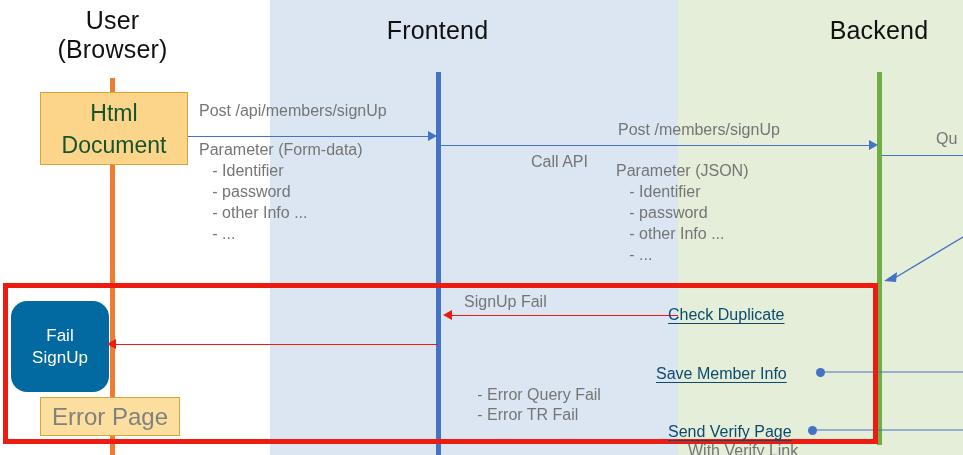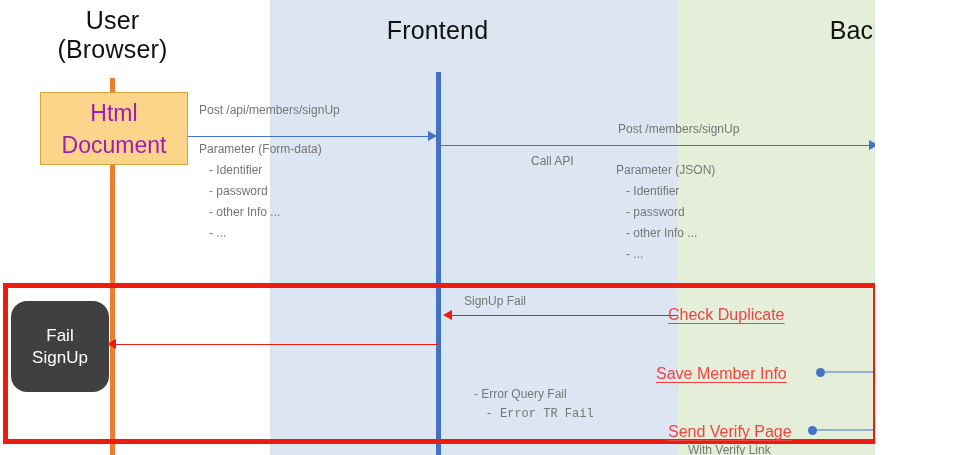--- a/index.html
+++ b/index.html
@@ -2,21 +2,21 @@
 <html><head>
 <meta charset="utf-8">
 <style>
   html, body {
     margin: 0;
     padding: 0;
     background: #ffffff;
   }
   #canvas {
     position: relative;
-    width: 875px;
+    width: 963px;
     height: 455px;
     overflow: hidden;
     background: #ffffff;
     font-family: "Liberation Sans", sans-serif;
     color: #6f6f6f;
   }
   
   .band {
     position: absolute;
     top: 0;
@@ -51,28 +51,28 @@
     box-sizing: border-box;
     display: flex;
     align-items: center;
     justify-content: center;
     text-align: center;
   }
   #node-html-document {
     left: 40px; top: 92px; width: 148px; height: 73px;
     background: #fcd58a;
     border: 1.5px solid #d6a534;
-    color: #a21caf;
+    color: #14532d;
     font-size: 23px;
     line-height: 32px;
     text-align: center;
   }
   #node-fail-signup {
     left: 11px; top: 301px; width: 98px; height: 91px;
-    background: #404040;
+    background: #0369a1;
     border-radius: 16px;
     color: #ffffff;
     font-size: 17px;
     line-height: 22px;
     font-weight: 400;
   }
   #node-error-page {
     left: 40px; top: 397px; width: 140px; height: 39px;
     background: #fcdf9e;
     border: 1.5px solid #d6a534;
@@ -95,28 +95,28 @@
   .arrow-left-red {
     border-top: 5px solid transparent;
     border-bottom: 5px solid transparent;
     border-right: 9px solid #ee1b11;
   }
 
   
   .lbl {
     position: absolute;
     color: #757575;
-    font-size: 12px;
+    font-size: 16px;
     line-height: 21px;
     white-space: pre;
   }
   .lbl b { color: #3f3f3f; font-weight: 700; }
   .lbl-under {
     position: absolute;
-    color: #ef4444;
+    color: #0c4a6e;
     font-size: 16px;
     line-height: 21px;
     text-decoration: underline;
     text-underline-offset: 3px;
     white-space: pre;
   }
   .multiline { white-space: pre; }
 
   
   #highlight-box {
@@ -190,30 +190,31 @@
     <line x1="963" y1="237" x2="893" y2="279" stroke="#4472c4" stroke-width="1.4"></line>
     <polygon points="884,281 897,272 896,282" fill="#4472c4"></polygon>
     <line x1="963" y1="372" x2="818" y2="372" stroke="#4472c4" stroke-width="1.2"></line>
     <line x1="963" y1="430" x2="811" y2="430" stroke="#4472c4" stroke-width="1.2"></line>
   </svg>
 
   <div id="highlight-box"></div>
 
   <div class="node multiline" id="node-fail-signup">Fail
 SignUp</div>
+  <div class="node" id="node-error-page">Error Page</div>
 
   <div class="line-h red-line" style="left:450px; top:315px; width:228px;"></div>
   <div class="arrow arrow-left-red" style="left:443px; top:310px;"></div>
   <div class="lbl" style="left:464px; top:291px;">SignUp Fail</div>
 
   <div class="line-h red-line" style="left:115px; top:344px; width:323px;"></div>
   <div class="arrow arrow-left-red" style="left:107px; top:339px;"></div>
 
   <div class="lbl" style="left:464px; top:384px;">   - Error Query Fail</div>
-  <div class="lbl" style="left:464px; top:404px;font-family:Liberation Mono, monospace;">   - Error TR Fail</div>
+  <div class="lbl" style="left:464px; top:404px;">   - Error TR Fail</div>
 
   <div class="lbl-under" style="left:668px; top:304px;">Check Duplicate</div>
 
   <div class="lbl-under" style="left:656px; top:363px;text-align:right;">Save Member Info</div>
   <div class="dot" style="left:816px; top:368px;"></div>
 
   <div class="lbl-under" style="left:668px; top:421px;">Send Verify Page</div>
   <div class="dot" style="left:808px; top:426px;"></div>
 
   <div class="lbl" style="left:688px; top:440px;">With Verify Link</div>

